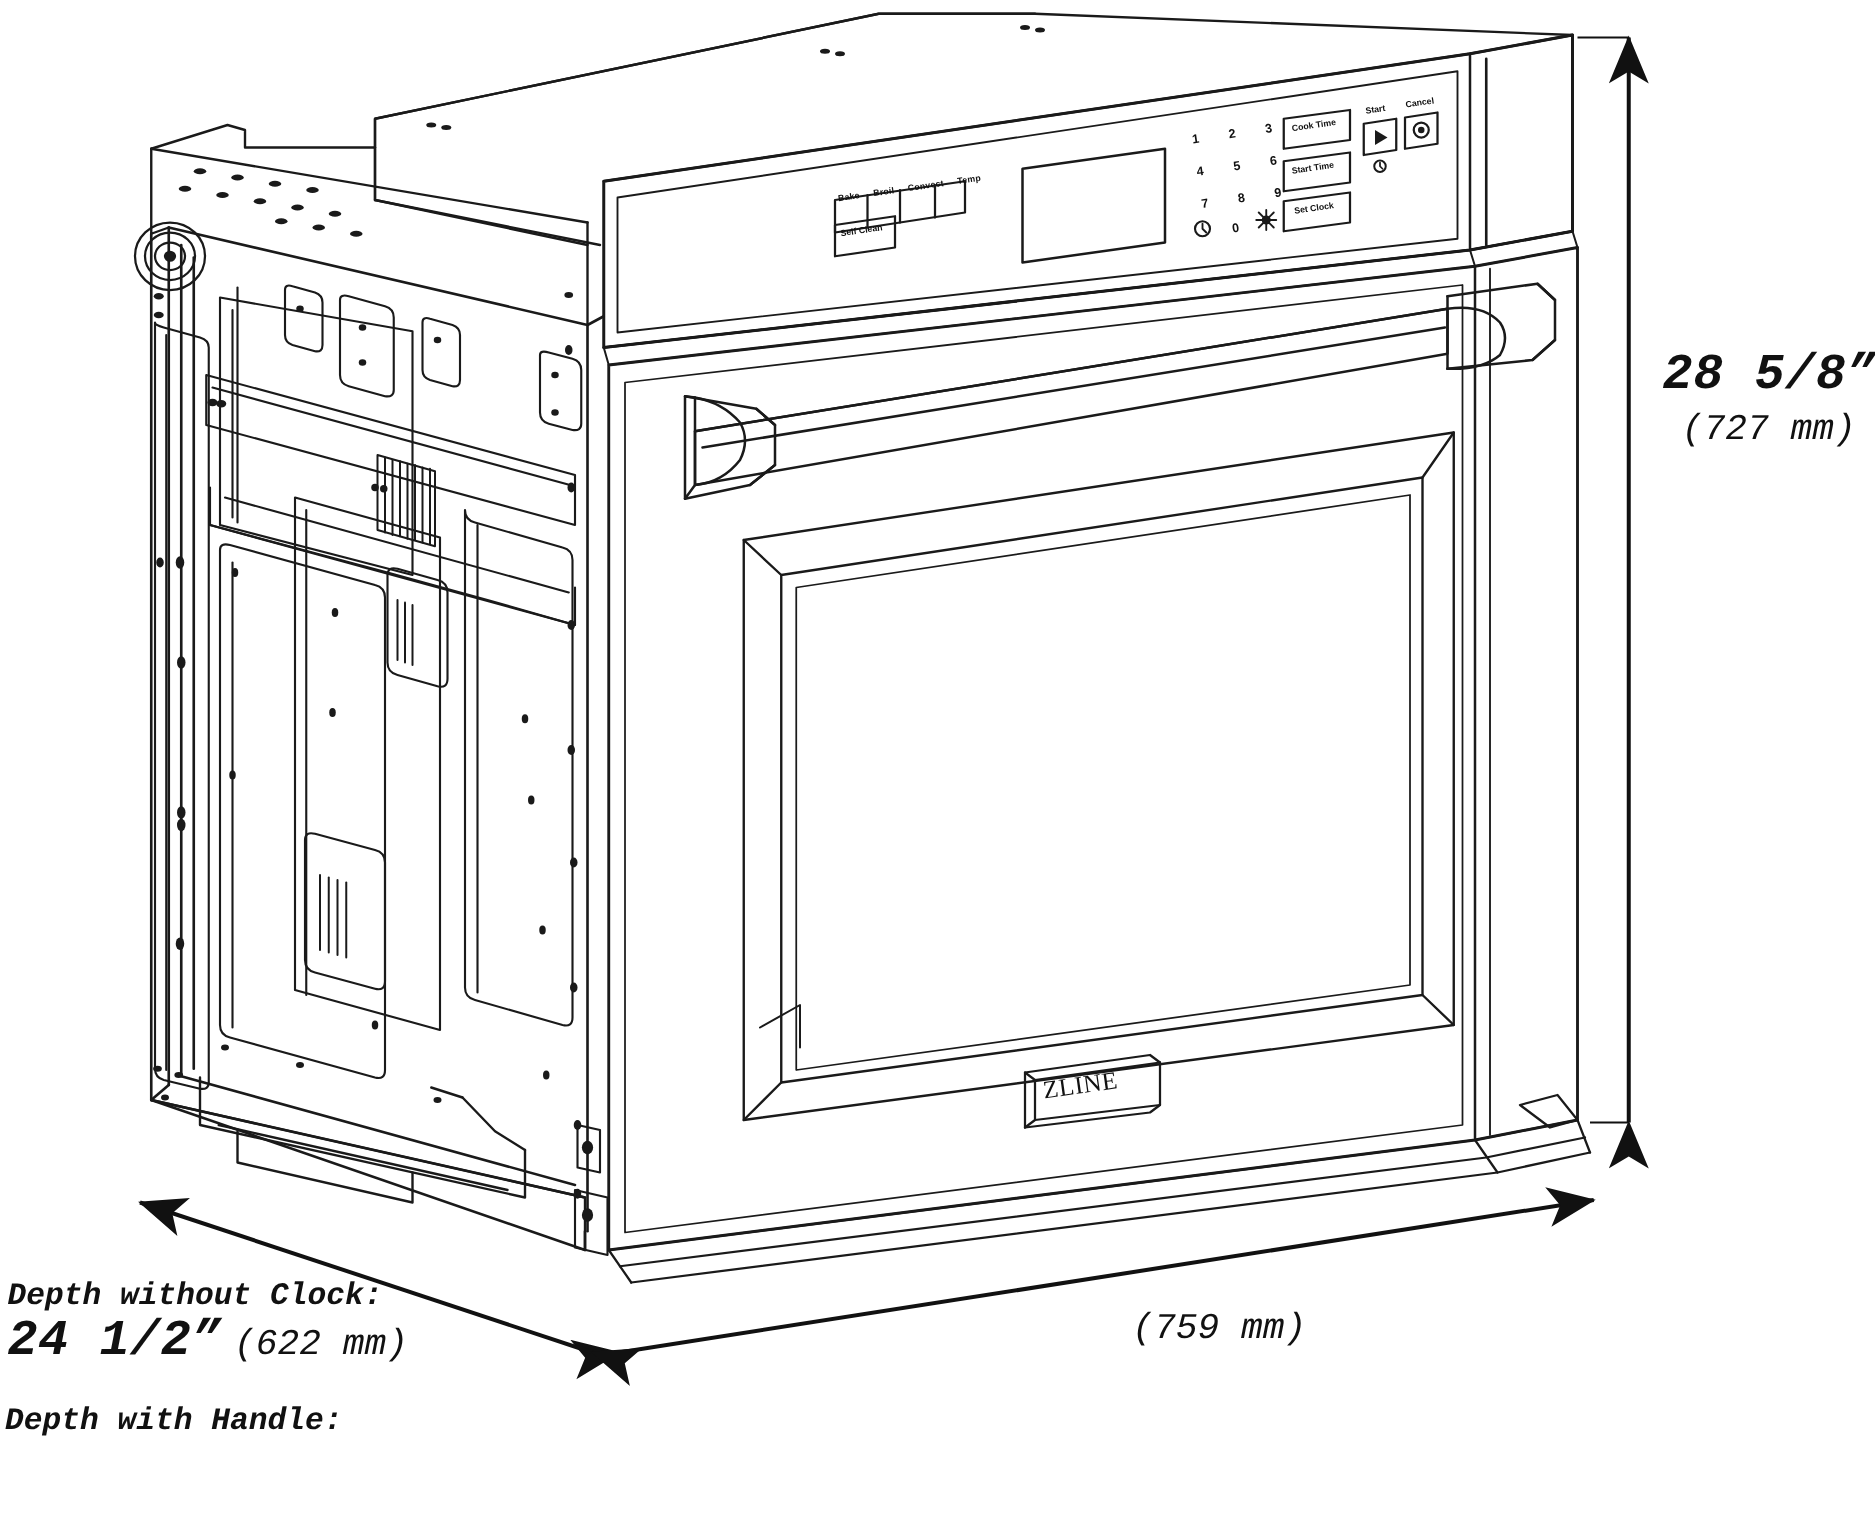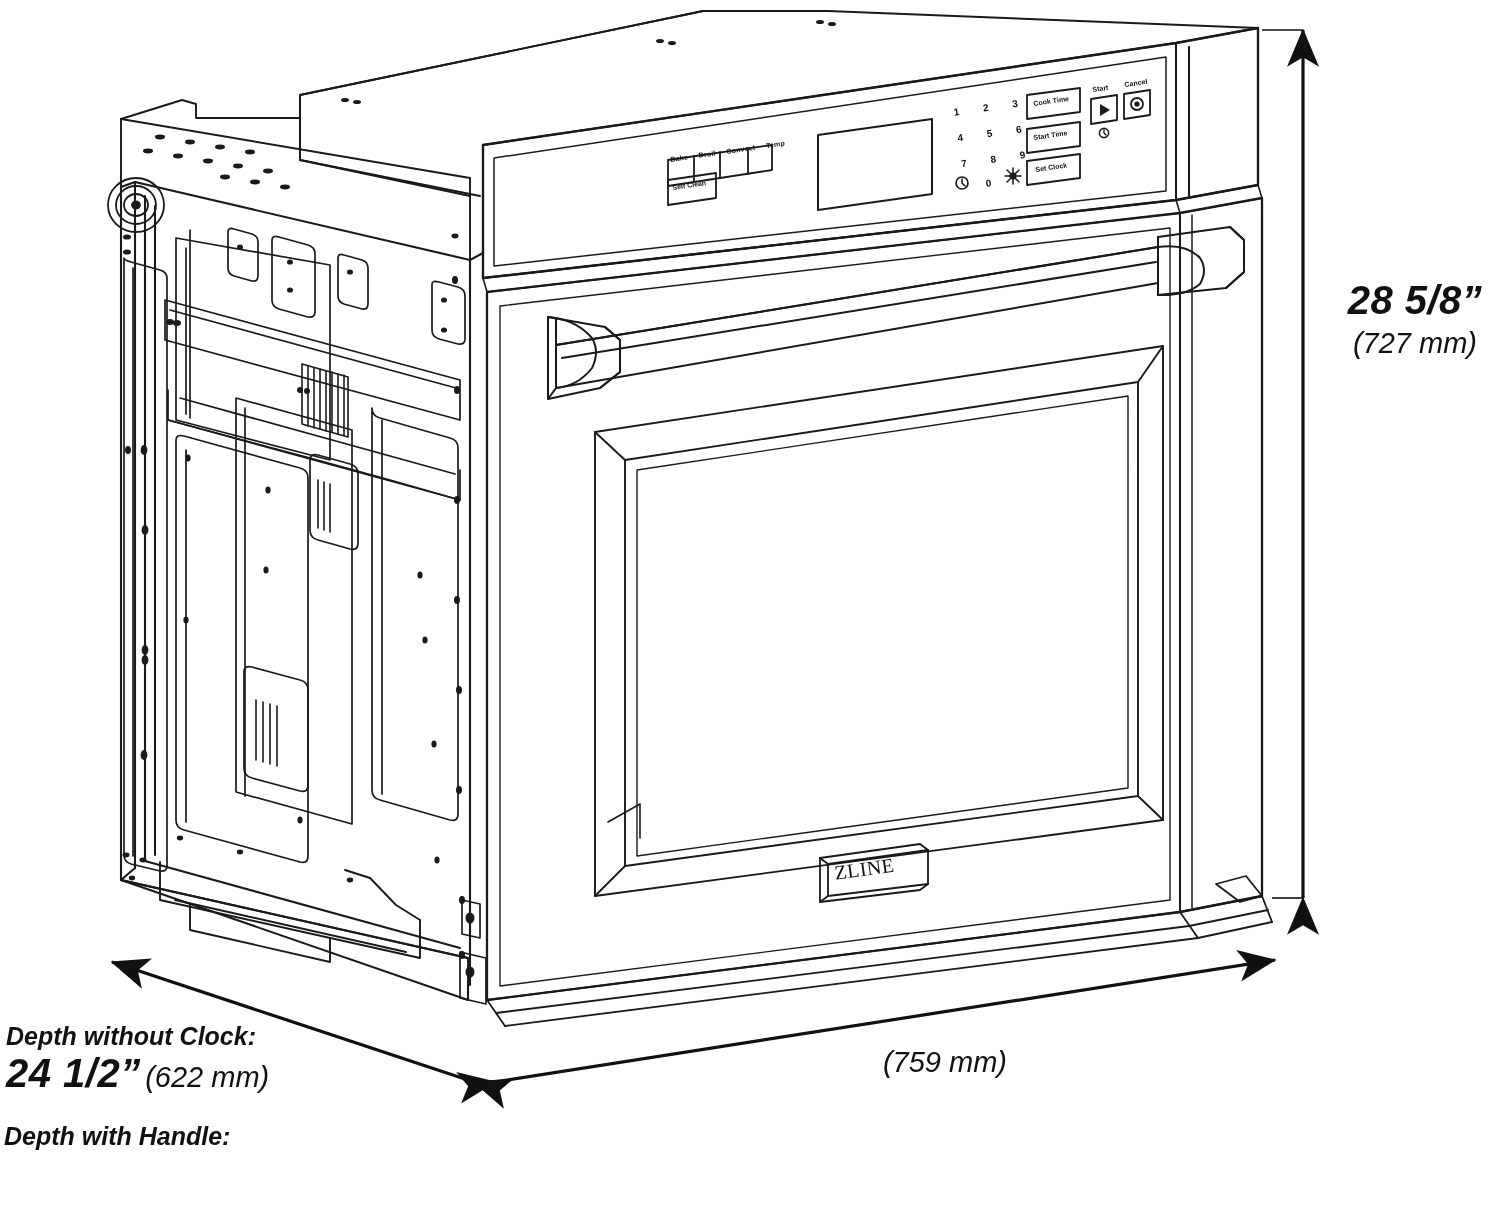--- a/index.html
+++ b/index.html
@@ -1,20 +1,20 @@
 <!DOCTYPE html>
 <html><head>
 <meta charset="utf-8">
 <style>
   html,body{margin:0;padding:0;background:#ffffff;}
   body{width:1500px;height:1213px;position:relative;overflow:hidden;
        font-family:"Liberation Sans",sans-serif;color:#111;}
   #stage{position:absolute;inset:0;}
   svg.layer{position:absolute;left:0;top:0;width:1500px;height:1213px;}
-  .dimtext{position:absolute;font-style:italic;color:#111;white-space:nowrap;}
+  .dimtext{position:absolute;font-style:italic;color:#111;white-space:nowrap;font-family:Liberation Mono, monospace;}
   .big{font-size:40px;font-weight:700;letter-spacing:0.5px;}
   .mm{font-size:29px;font-weight:400;}
   .cap{font-size:25px;font-weight:600;}
   .ctr{text-align:center;}
 </style>
 </head>
 <body>
 
 <div id="stage">
 
@@ -331,21 +331,21 @@
       <line x1="1272" y1="898" x2="1303" y2="898"></line>
     </g>
   </svg>
 
   <div class="dimtext ctr" style="left:1330px;top:278px;width:170px;">
     <div class="big">28 5/8”</div>
     <div class="mm" style="margin-top:4px;">(727 mm)</div>
   </div>
 
   <div class="dimtext ctr" style="left:845px;top:1040px;width:200px;">
-    <div class="mm" style="margin-top:6px;">(759 mm)</div>
+    <div class="mm" style="margin-top:6px;text-align:right;">(759 mm)</div>
   </div>
 
   <div class="dimtext" style="left:6px;top:1022px;">
     <div class="cap">Depth without Clock:</div>
     <div style="margin-top:0;white-space:nowrap;">
       <span class="big">24 1/2”</span>
       <span class="mm">(622 mm)</span>
     </div>
   </div>
 

